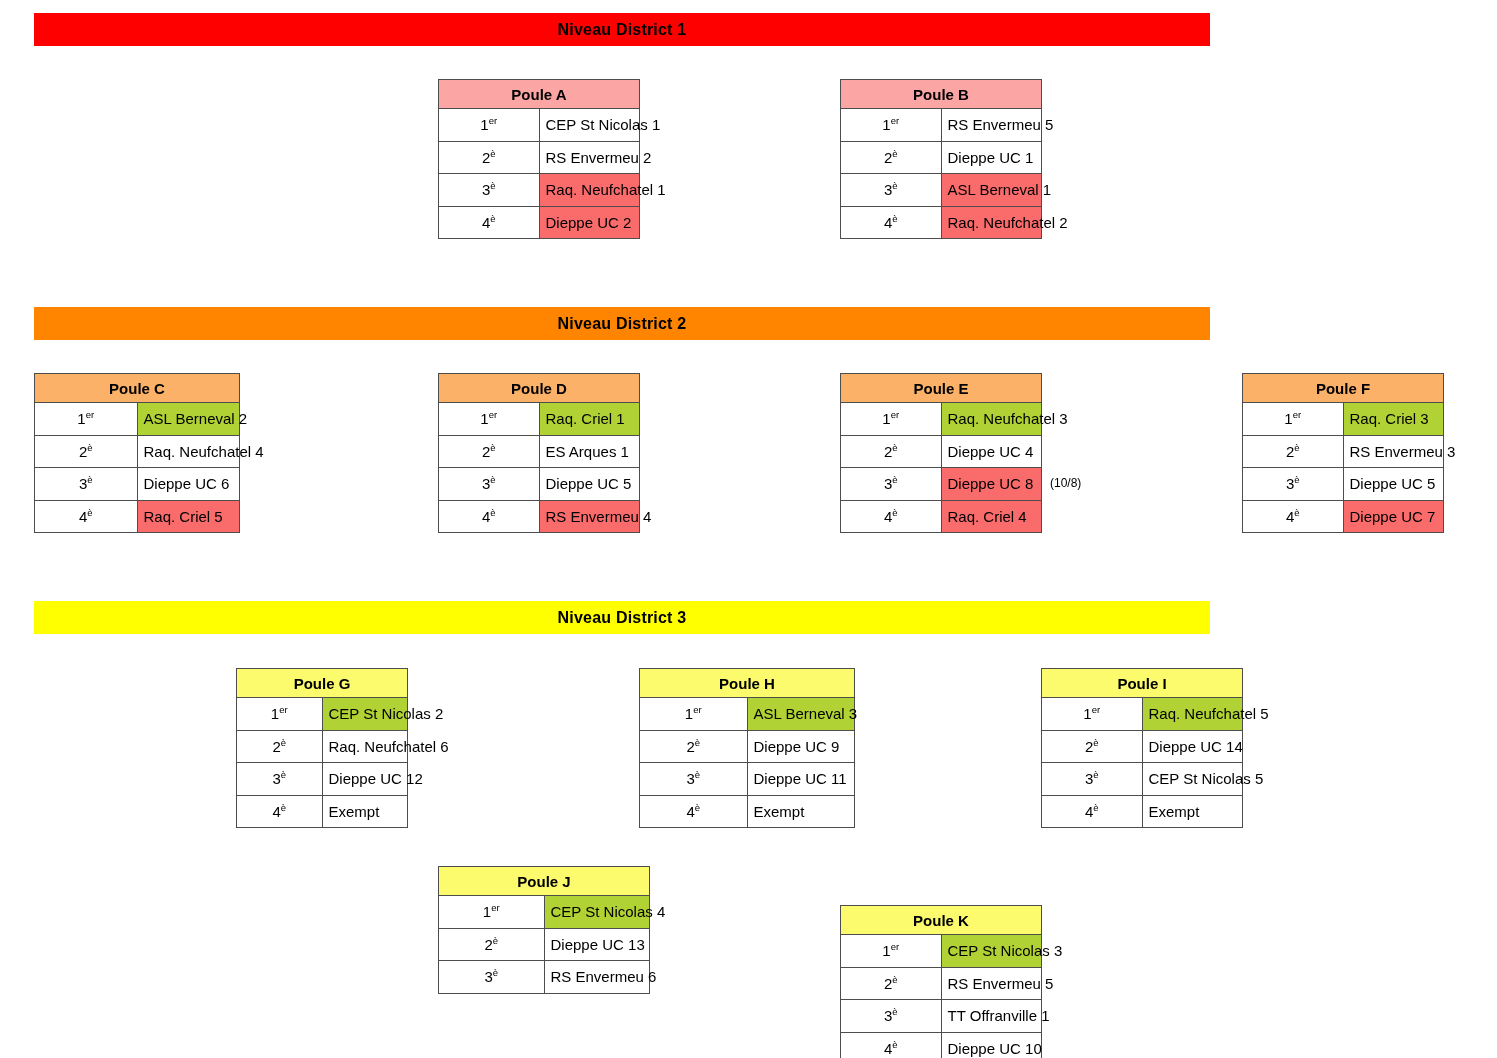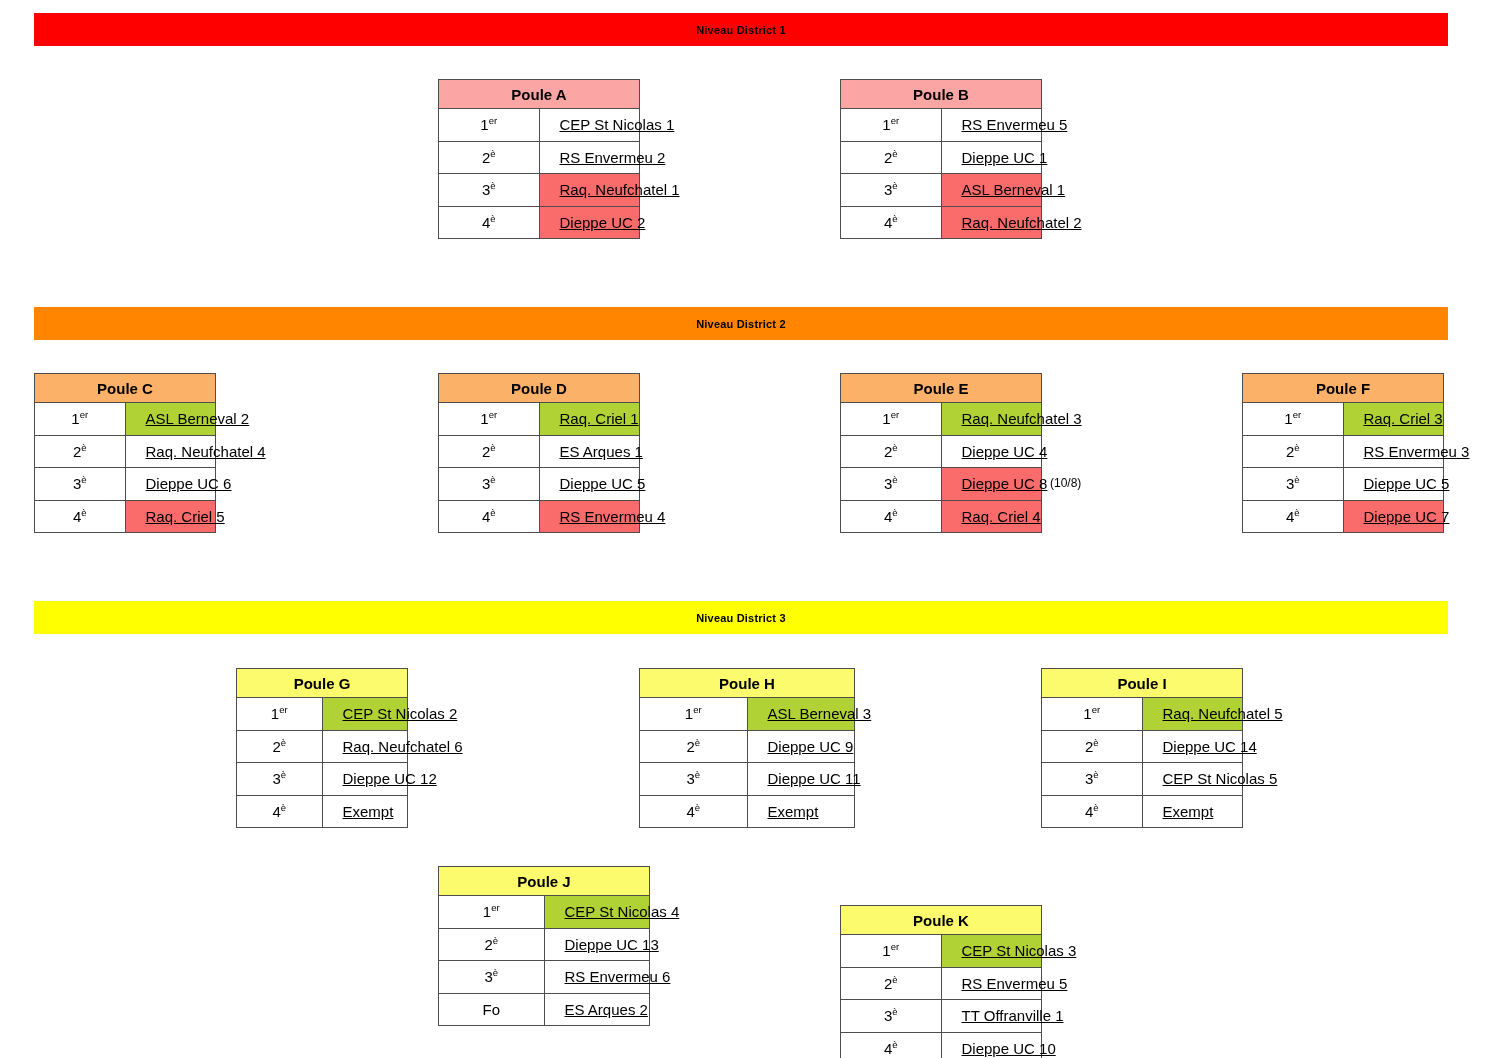--- a/index.html
+++ b/index.html
@@ -13,26 +13,26 @@
     position: relative;
     font-family: "Liberation Sans", sans-serif;
     color: #000000;
     overflow: hidden;
   }
 
   
   .banner {
     position: absolute;
     left: 34px;
-    width: 1414px;
+    width: 1176px;
     height: 33px;
     display: flex;
     align-items: center;
     justify-content: center;
-    font-size: 11px;
+    font-size: 16px;
     font-weight: bold;
     letter-spacing: 0.2px;
     box-sizing: border-box;
   }
   .banner-d1 { top: 13px;  background: #FF0000; }
   .banner-d2 { top: 307px; background: #FF8400; }
   .banner-d3 { top: 601px; background: #FFFF00; }
 
   
   .pool {
@@ -63,26 +63,25 @@
     white-space: nowrap;
     font-size: 15px;
     background: #ffffff;
   }
   .pool .rank sup {
     font-size: 9.5px;
     vertical-align: super;
     line-height: 0;
   }
   .pool .team {
-    padding-left: 20px;
+    padding-left: 6px;
     vertical-align: middle;
     white-space: nowrap;
     font-size: 15px;
     background: #ffffff;
-    text-decoration: underline;
   }
 
   
   .fill-pink   { background: #FCA5A5 !important; }
   .fill-orange { background: #FCB168 !important; }
   .fill-yellow { background: #FBFB6D !important; }
   .fill-red    { background: #FA6B6B !important; }
   .fill-green  { background: #B1D235 !important; }
 
   
@@ -152,21 +151,21 @@
         <tr>
           <td class="rank"><span>3</span><sup>è</sup></td>
           <td class="team fill-red">ASL Berneval 1</td>
         </tr>
         <tr>
           <td class="rank"><span>4</span><sup>è</sup></td>
           <td class="team fill-red">Raq. Neufchatel 2</td>
         </tr>
       </tbody>
     </table>
-    <table class="pool" style="left: 34px; top: 373px; width: 182px;">
+    <table class="pool" style="left: 34px; top: 373px; width: 206px;">
       <thead>
         <tr>
           <th colspan="2" class="pool-head fill-orange">Poule C</th>
         </tr>
       </thead>
       <tbody>
         <tr>
           <td class="rank"><span>1</span><sup>er</sup></td>
           <td class="team fill-green">ASL Berneval 2</td>
         </tr>
@@ -346,24 +345,20 @@
           <td class="team fill-green">CEP St Nicolas 4</td>
         </tr>
         <tr>
           <td class="rank"><span>2</span><sup>è</sup></td>
           <td class="team ">Dieppe UC 13</td>
         </tr>
         <tr>
           <td class="rank"><span>3</span><sup>è</sup></td>
           <td class="team ">RS Envermeu 6</td>
         </tr>
-        <tr>
-          <td class="rank"><span>Fo</span></td>
-          <td class="team ">ES Arques 2</td>
-        </tr>
       </tbody>
     </table>
     <table class="pool" style="left: 840px; top: 866px; width: 202px; margin-top: 39px;">
       <thead>
         <tr>
           <th colspan="2" class="pool-head fill-yellow">Poule K</th>
         </tr>
       </thead>
       <tbody>
         <tr>

